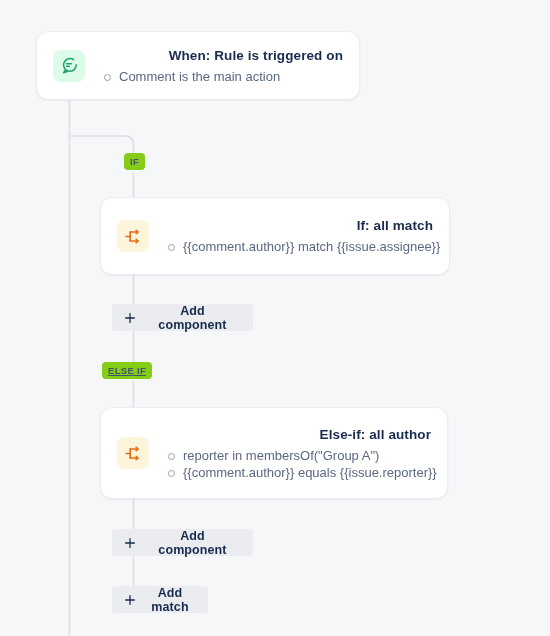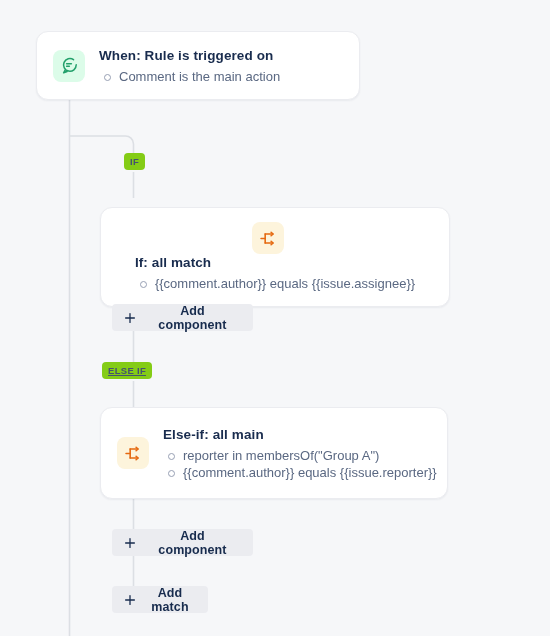--- a/index.html
+++ b/index.html
@@ -50,24 +50,23 @@
 
   .node-card.trigger {
     left: 36px;
     top: 31px;
     width: 324px;
     min-height: 69px;
   }
 
   .node-card.branch-if {
     left: 100px;
-    top: 207px;
+    top: 197px;
     width: 350px;
     min-height: 78px;
-    flex-direction: column;
   }
 
   .node-card.branch-elseif {
     left: 100px;
     top: 407px;
     width: 348px;
     min-height: 92px;
   }
 
   
@@ -91,20 +90,21 @@
     min-width: 0;
   }
 
   .node-title {
     font-size: 13.5px;
     font-weight: 600;
     color: #192c4e;
     line-height: 18px;
     letter-spacing: 0.1px;
     margin-bottom: 3px;
+    text-align: right;
   }
 
   .node-list {
     list-style: none;
   }
 
   .node-list li {
     position: relative;
     padding-left: 20px;
     font-size: 13px;
@@ -223,21 +223,21 @@
         <path d="M7.8 6.3v11.4"></path>
         <path d="M7.8 6.3h9.6"></path>
         <path d="M7.8 17.7h9.6"></path>
         <path d="M15.3 4.1 17.8 6.3 15.3 8.5"></path>
         <path d="M15.3 15.5 17.8 17.7 15.3 19.9"></path>
       </svg>
     </span>
     <div class="node-body">
       <div class="node-title">If: all match</div>
       <ul class="node-list">
-        <li>{{comment.author}} equals {{issue.assignee}}</li>
+        <li>{{comment.author}} match {{issue.assignee}}</li>
       </ul>
     </div>
   </div>
 
   <button class="add-btn btn-add-comp-1">
     <span class="plus">
       <svg width="14" height="14" viewBox="0 0 24 24" fill="none" stroke="#172b4d" stroke-width="2.2" stroke-linecap="round">
         <path d="M12 4.5v15"></path>
           <path d="M4.5 12h15"></path>
       </svg>
@@ -252,21 +252,21 @@
       <svg width="19" height="19" viewBox="0 0 24 24" fill="none" stroke="#e56910" stroke-width="2" stroke-linecap="round" stroke-linejoin="round">
         <path d="M2.6 12h5.2"></path>
         <path d="M7.8 6.3v11.4"></path>
         <path d="M7.8 6.3h9.6"></path>
         <path d="M7.8 17.7h9.6"></path>
         <path d="M15.3 4.1 17.8 6.3 15.3 8.5"></path>
         <path d="M15.3 15.5 17.8 17.7 15.3 19.9"></path>
       </svg>
     </span>
     <div class="node-body">
-      <div class="node-title">Else-if: all main</div>
+      <div class="node-title">Else-if: all author</div>
       <ul class="node-list">
         <li>reporter in membersOf("Group A")</li>
         <li>{{comment.author}} equals {{issue.reporter}}</li>
       </ul>
     </div>
   </div>
 
   <button class="add-btn btn-add-comp-2">
     <span class="plus">
       <svg width="14" height="14" viewBox="0 0 24 24" fill="none" stroke="#172b4d" stroke-width="2.2" stroke-linecap="round">

